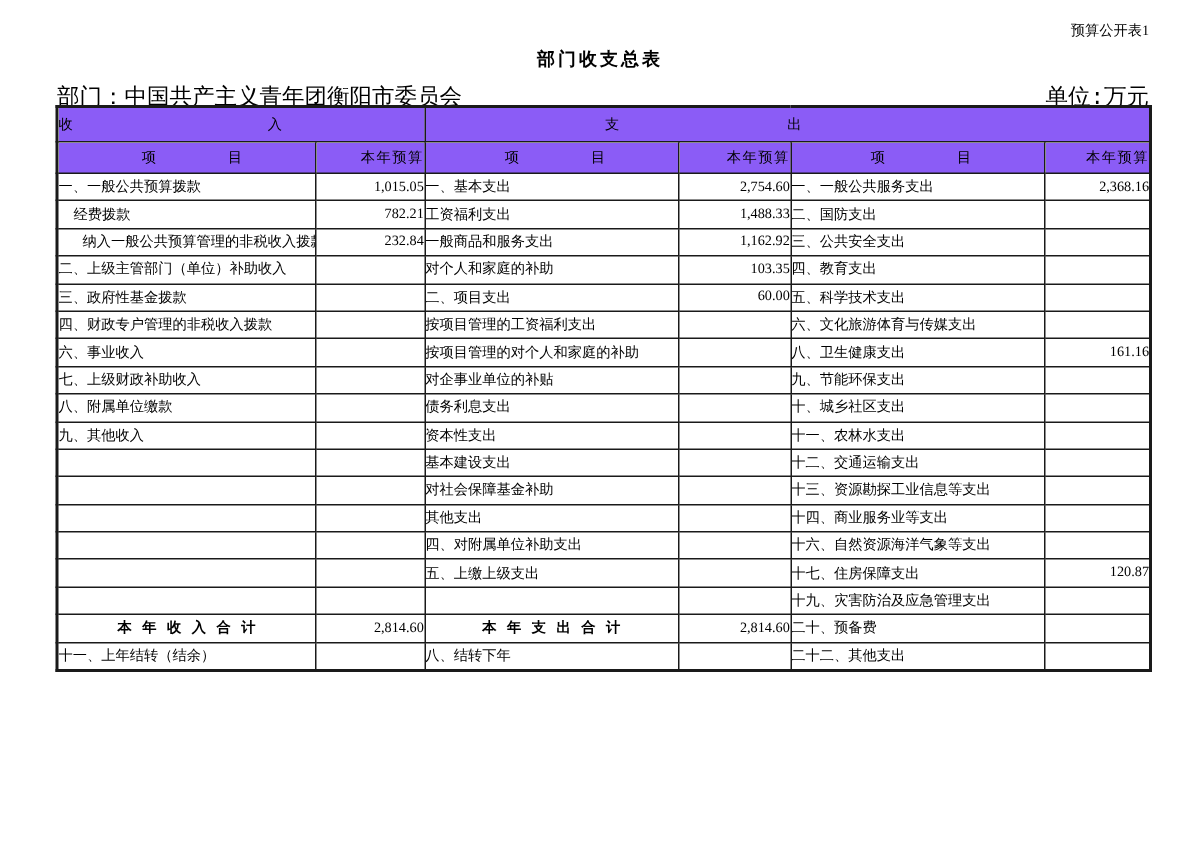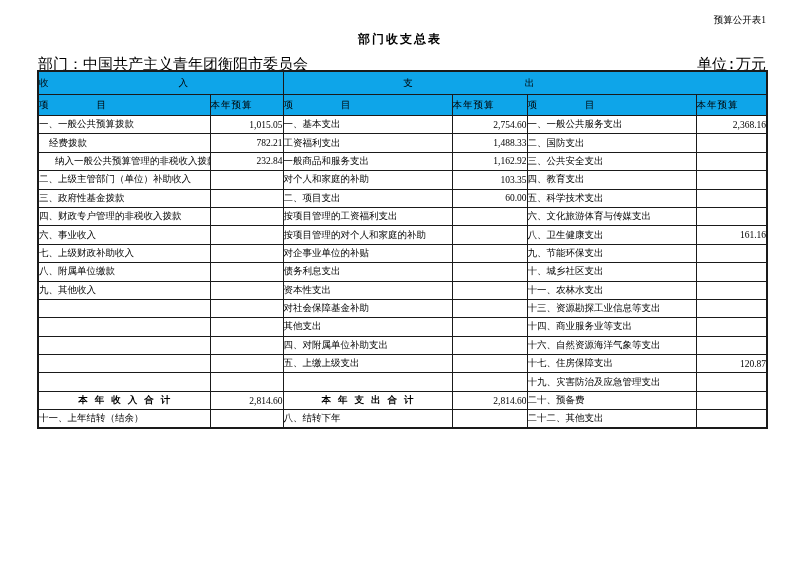--- a/index.html
+++ b/index.html
@@ -48,25 +48,25 @@
     table-layout: fixed;
     font-size: 9.5px;
   }
   table.budget th, table.budget td {
     border: 1px solid #1a1a1a;
     padding: 0;
     overflow: hidden;
     white-space: nowrap;
   }
   table.budget { border: 2px solid #1a1a1a; }
-  thead th { background: #0ea5e9; font-weight: normal; }
+  thead th { background: #8b5cf6; font-weight: normal; }
   tr.group-row th { height: 22px; text-align: center; }
   th.gh-income { letter-spacing: 130px; padding-left: 130px; }
   th.gh-expense { letter-spacing: 112px; padding-left: 112px; }
-  tr.col-row th { height: 20px; text-align: left; }
+  tr.col-row th { height: 20px; text-align: right; }
   th.ch-item { letter-spacing: 48px; padding-left: 48px; }
   th.ch-budget { letter-spacing: 1px; }
   tbody tr { height: 18.4px; padding-left: 36px; }
   td.cell-label { text-align: left; padding-left: 4px; }
   td.cell-label.indent1 { padding-left: 10px; }
   td.cell-label.indent2 { padding-left: 16px; }
   td.cell-label.total {
     text-align: center;
     font-weight: bold;
     letter-spacing: 7px;
@@ -185,20 +185,28 @@
           <td class="cell-label">九、其他收入</td>
           <td class="cell-value"></td>
           <td class="cell-label">资本性支出</td>
           <td class="cell-value"></td>
           <td class="cell-label">十一、农林水支出</td>
           <td class="cell-value"></td>
         </tr>
         <tr>
           <td class="cell-label"></td>
           <td class="cell-value"></td>
+          <td class="cell-label">基本建设支出</td>
+          <td class="cell-value"></td>
+          <td class="cell-label">十二、交通运输支出</td>
+          <td class="cell-value"></td>
+        </tr>
+        <tr>
+          <td class="cell-label"></td>
+          <td class="cell-value"></td>
           <td class="cell-label">对社会保障基金补助</td>
           <td class="cell-value"></td>
           <td class="cell-label">十三、资源勘探工业信息等支出</td>
           <td class="cell-value"></td>
         </tr>
         <tr>
           <td class="cell-label"></td>
           <td class="cell-value"></td>
           <td class="cell-label">其他支出</td>
           <td class="cell-value"></td>

